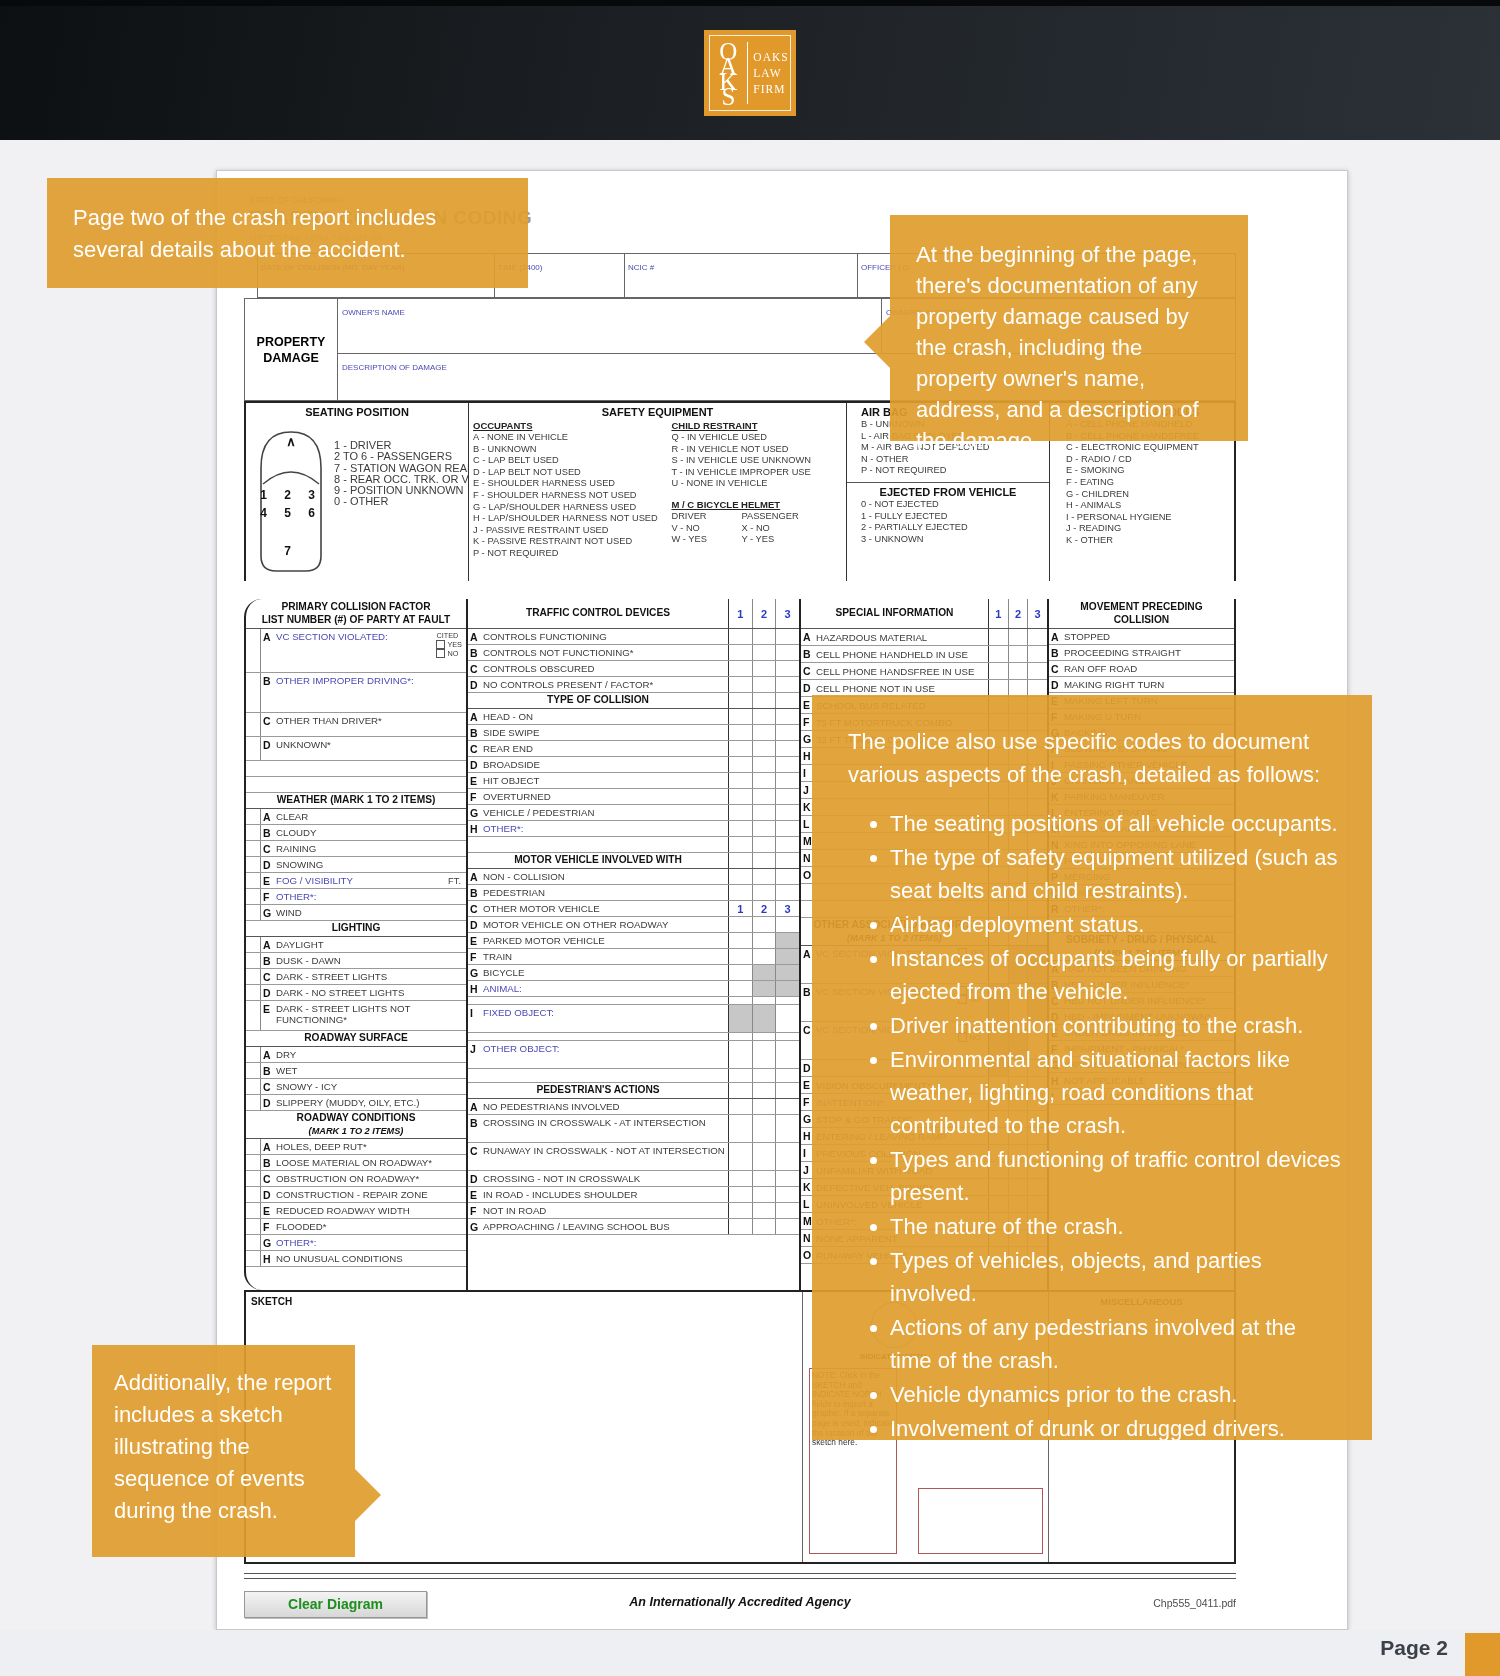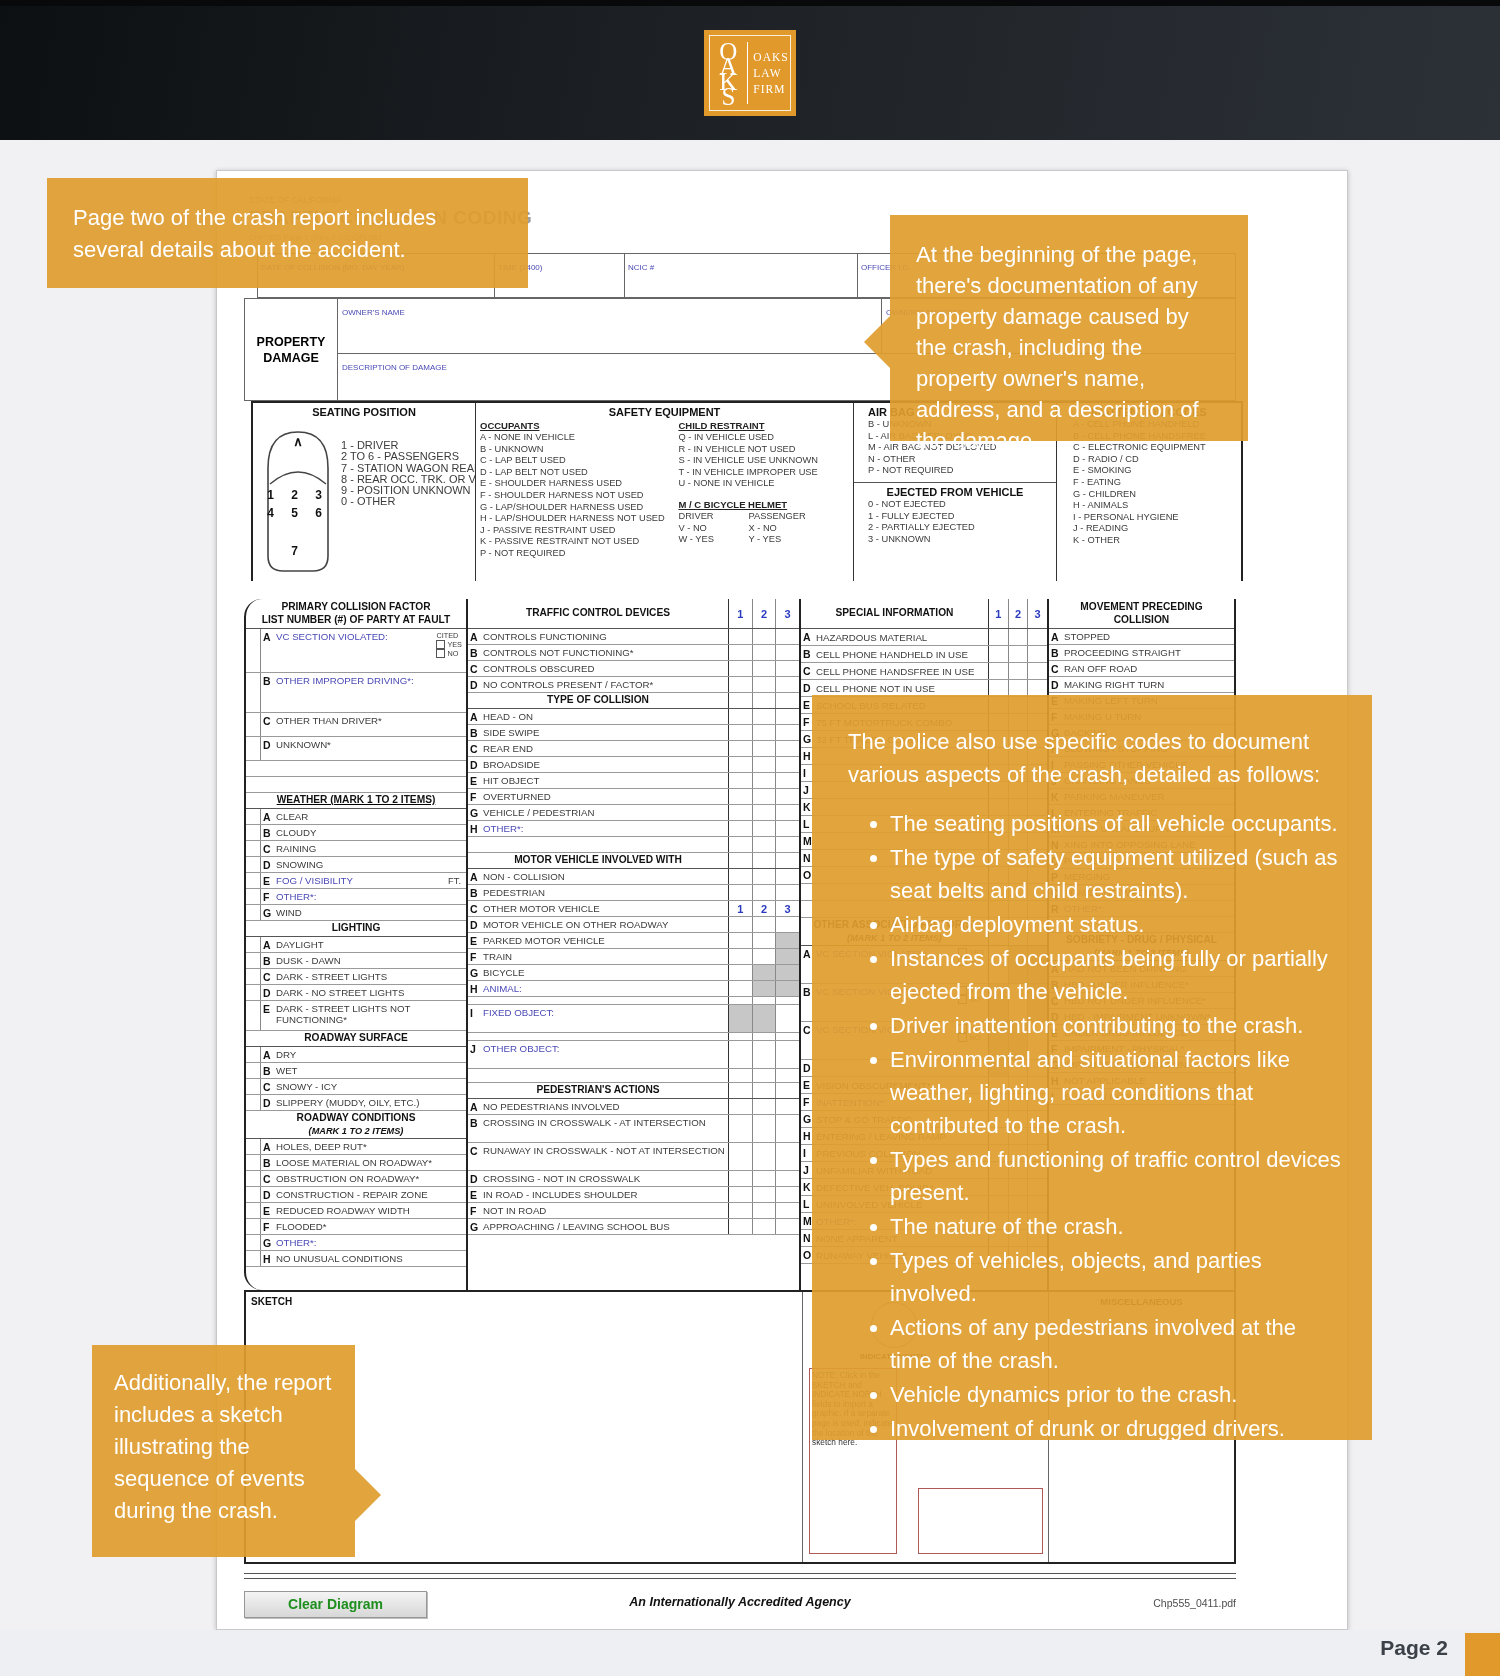--- a/index.html
+++ b/index.html
@@ -25,21 +25,21 @@
   .flab{font-size:8px;color:#4a49b5;}
   
   #prop{left:27px;top:127px;width:992px;height:103px;border:1px solid #666;box-sizing:border-box;display:flex;}
   #prop-label{width:93px;border-right:1px solid #666;display:flex;align-items:center;justify-content:center;text-align:center;font-weight:bold;font-size:12.5px;line-height:16px;box-sizing:border-box;}
   #prop-right{flex:1;display:flex;flex-direction:column;}
   #prop-r1{height:55px;display:flex;border-bottom:1px solid #666;box-sizing:border-box;}
   #prop-name{flex:1.55;border-right:1px solid #666;padding:2px 4px;box-sizing:border-box;}
   #prop-addr{flex:1;padding:2px 4px;}
   #prop-desc{flex:1;padding:2px 4px;}
   
-  #codes{left:34px;top:230px;width:992px;height:180px;border:2px solid #222;border-bottom:none;box-sizing:border-box;display:flex;}
+  #codes{left:27px;top:230px;width:992px;height:180px;border:2px solid #222;border-bottom:none;box-sizing:border-box;display:flex;}
   .ccol{box-sizing:border-box;border-left:1.5px solid #333;overflow:hidden;}
   .ccol:first-child{border-left:none;}
   .chead{font-weight:bold;text-align:center;font-size:11px;padding-top:3px;color:#111;}
   .us{font-weight:bold;text-decoration:underline;font-size:9.5px;color:#222;}
   .ilist{font-size:9.3px;line-height:11.6px;color:#3b3b3b;padding:1px 4px;}
   .cline{white-space:nowrap;}
   
   #car{position:relative;width:70px;height:150px;margin:8px 4px 0 10px;flex:none;}
   #carsvg{position:absolute;left:0;top:0;}
   .numrow{position:absolute;width:70px;text-align:center;font-weight:bold;font-size:12px;letter-spacing:7px;color:#111;}
@@ -308,21 +308,21 @@
               <span class="lt">D</span>
               <span class="txt">UNKNOWN*</span>
             </div>
           </div>
           <div class="grow" style="height: 16px;">
             <div class="glab"></div>
           </div>
           <div class="grow" style="height: 16px;">
             <div class="glab"></div>
           </div>
-          <div class="sec-h" style="height: 16px; text-decoration: underline;">
+          <div class="sec-h" style="height: 16px;">
             <div class="sec-h-lab">
               <div>WEATHER (MARK 1 TO 2 ITEMS)</div>
             </div>
           </div>
           <div class="grow" style="height: 16px;">
             <div class="markcell"></div>
             <div class="glab">
               <span class="lt">A</span>
               <span class="txt">CLEAR</span>
             </div>

